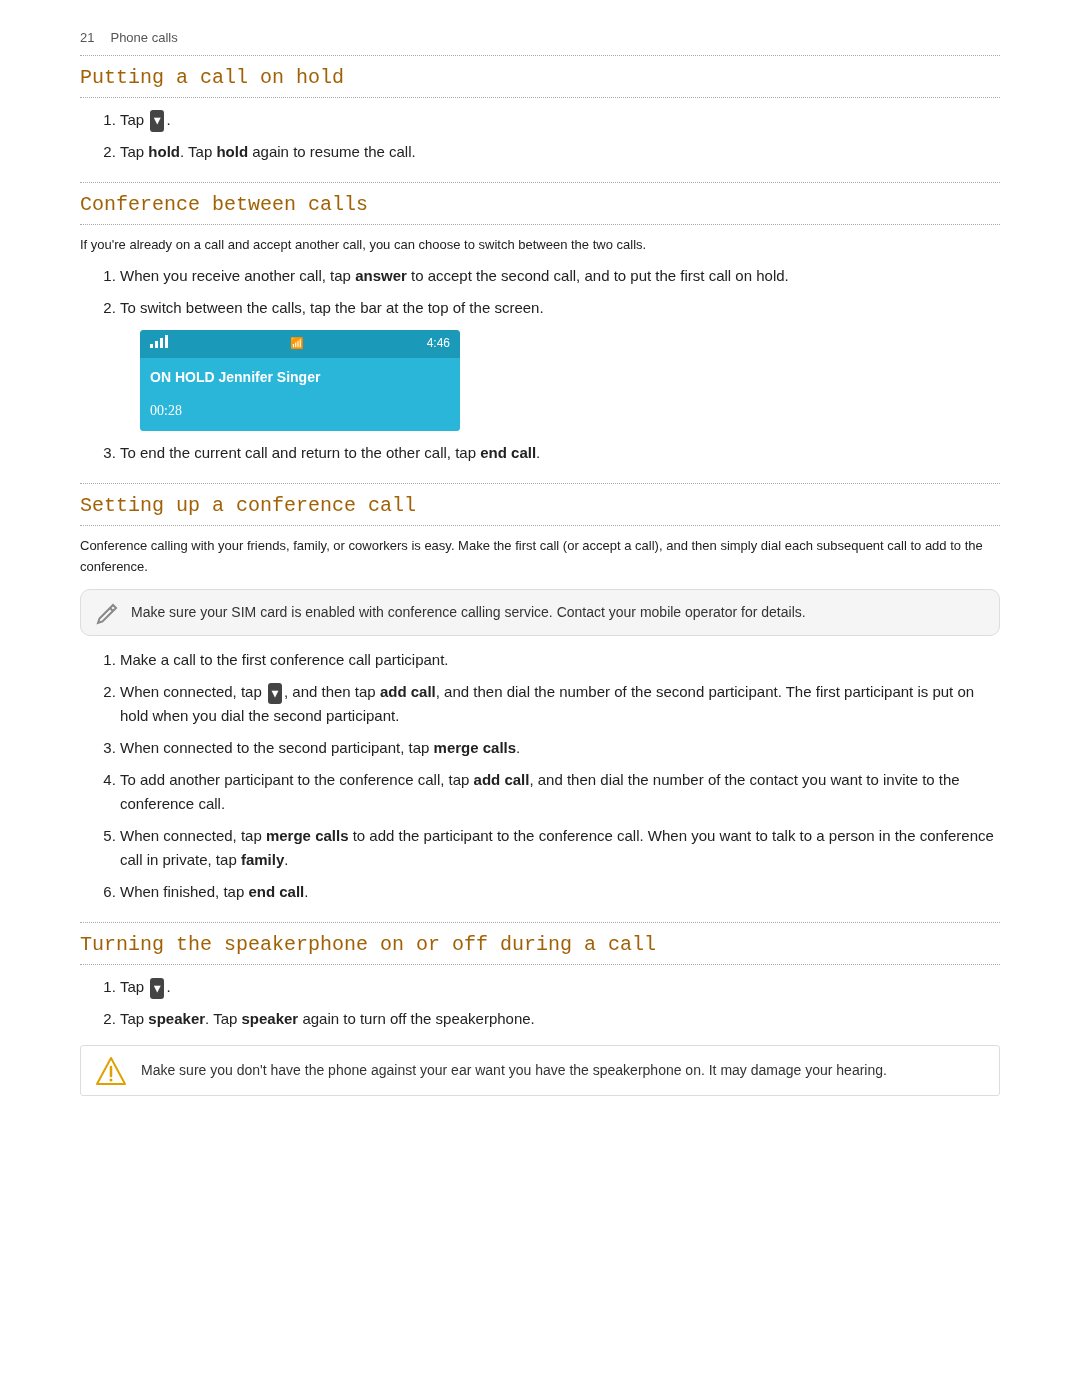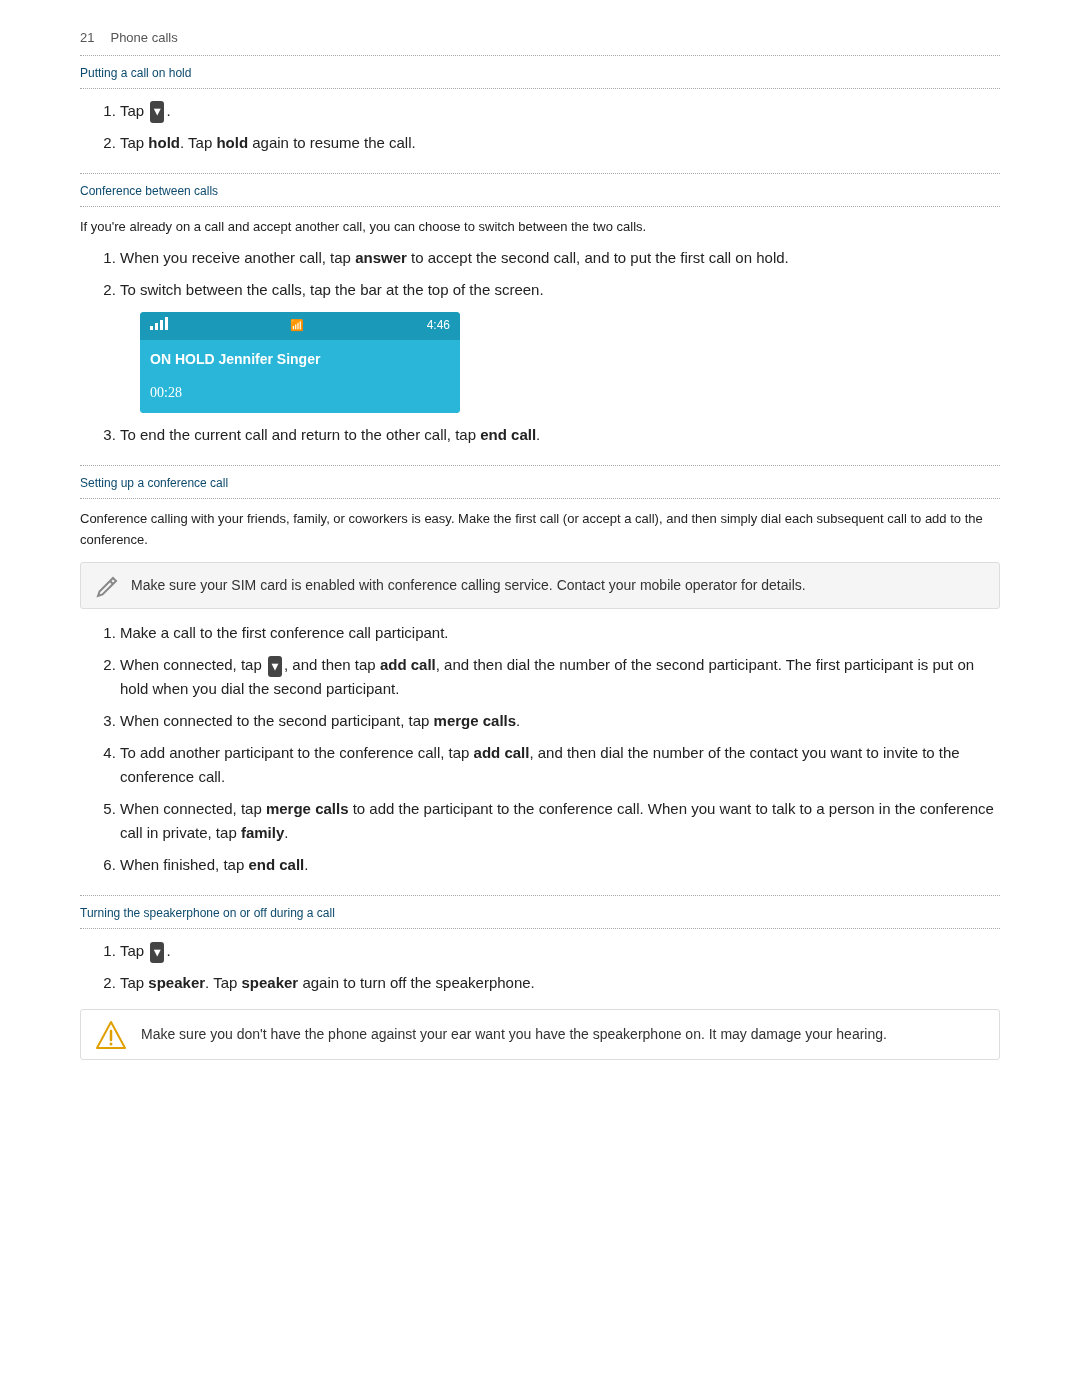--- a/index.html
+++ b/index.html
@@ -19,26 +19,27 @@
       display: flex;
       align-items: flex-start;
       gap: 16px;
     }
     .section {
       border-top: 1px dotted #aaa;
       padding-top: 10px;
       margin-bottom: 18px;
     }
     .section-title {
-      color: #0c4a6e;
-      font-size: 12px;
+      color: #a16207;
+      font-size: 20px;
       font-weight: normal;
       margin-bottom: 10px;
       border-bottom: 1px dotted #aaa;
       padding-bottom: 8px;
+      font-family: Liberation Mono, monospace;
     }
     .section-body {
       font-size: 13px;
       line-height: 1.6;
       color: #222;
       margin-bottom: 8px;
     }
     ol {
       padding-left: 20px;
       margin: 8px 0 8px 20px;
@@ -60,21 +61,21 @@
     }
     .tap-icon::after {
       content: '▾';
     }
     b, strong {
       font-weight: bold;
     }
     .note-box {
       background: #f5f5f5;
       border: 1px solid #ddd;
-      border-radius: 3px;
+      border-radius: 10px;
       padding: 12px 5px 12px 50px;
       margin: 12px 0;
       font-size: 14px;
       color: #333;
       line-height: 1.5;
       position: relative;
     }
     .note-box .note-icon {
       position: absolute;
       left: 14px;

